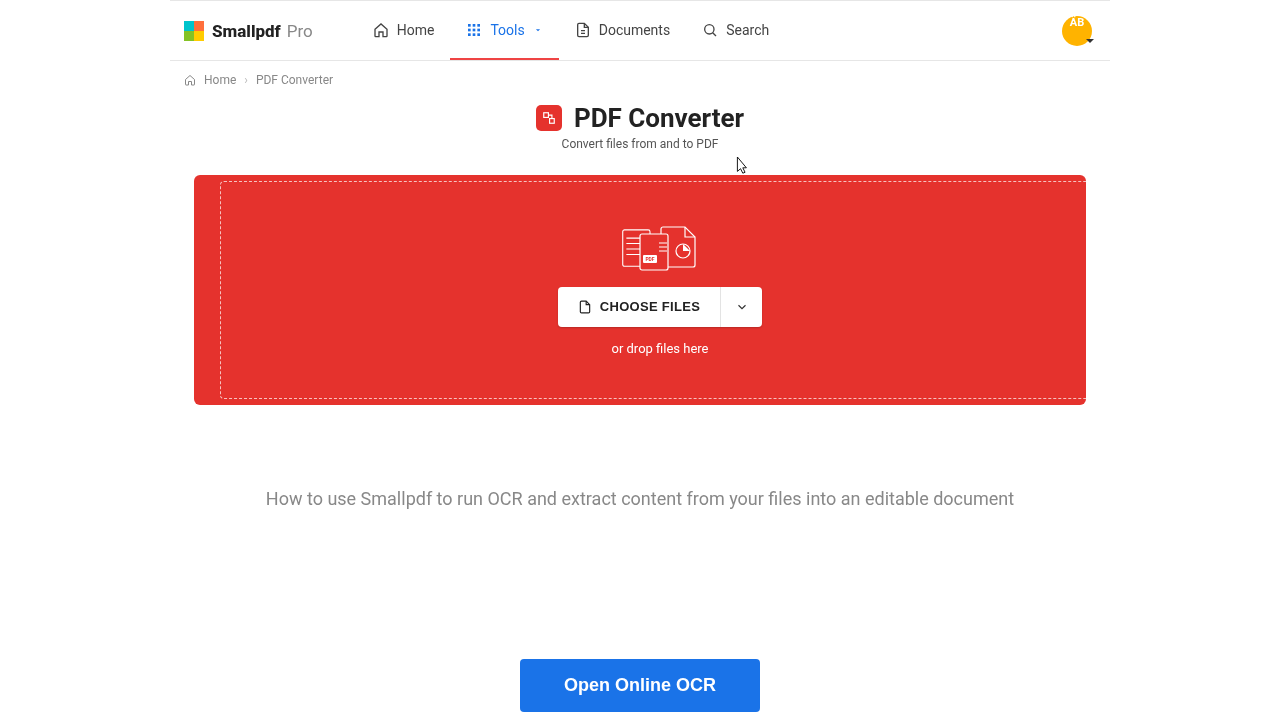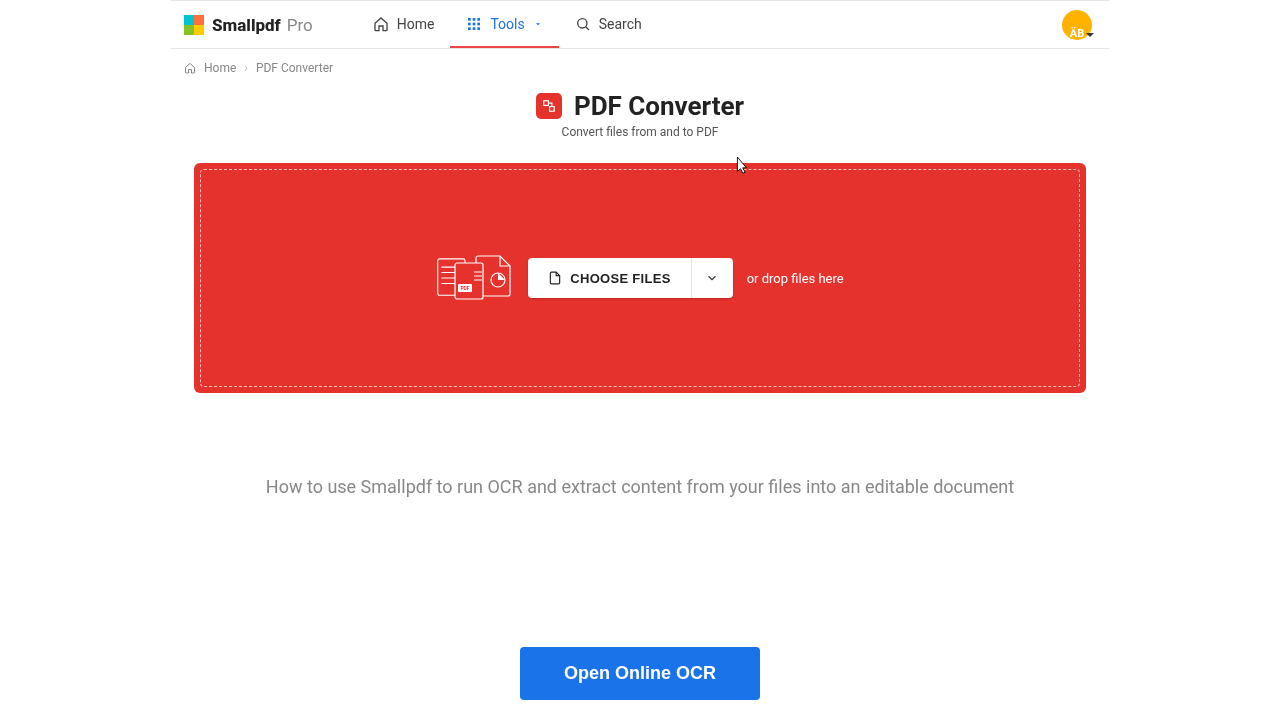--- a/index.html
+++ b/index.html
@@ -11,21 +11,21 @@
     height: 720px;
     overflow: hidden;
   }
   .container {
     width: 940px;
     margin: 0 auto;
     position: relative;
   }
   
   .topbar {
-    height: 49px;
+    height: 61px;
     border-top: 1px solid #e6e6e6;
     border-bottom: 1px solid #e6e6e6;
     display: flex;
     align-items: center;
     padding: 0 14px;
   }
   .brand {
     display: flex;
     align-items: center;
     gap: 8px;
@@ -65,21 +65,21 @@
     border-bottom: 2px solid #ef4444;
   }
   .nav-item svg { width:16px; height:16px; }
   .spacer { flex: 1; }
   .avatar {
     width: 30px; height: 30px; border-radius: 50%;
     background: #ffb300;
     color: #fff;
     font-size: 11px;
     font-weight: 700;
-    display:flex; align-items:flex-end; justify-content:center;
+    display:flex; align-items:flex-start; justify-content:center;
     position: relative;
     margin-right: 4px;
   }
   .avatar::after{
     content:"";
     position:absolute; right:-2px; bottom:-1px;
     border: 4px solid transparent;
     border-top-color:#333;
     width:0;height:0;
   }
@@ -115,22 +115,23 @@
     margin: 24px 24px 0;
     height: 230px;
     background: #e5322d;
     border-radius: 6px;
     padding:6px;
   }
   .dropzone-inner{
     width:100%;height:100%;
     border:1px dashed rgba(255,255,255,.7);
     border-radius:4px;
-    display:flex;flex-direction:row;align-items:center;justify-content:center;
+    display:flex;flex-direction:column;align-items:center;justify-content:center;
     gap:14px;
+    margin-left:20px;
   }
   .file-illus{width:78px;height:48px;position:relative;}
   .file-illus svg{position:absolute;stroke:#fff;fill:none;stroke-width:1.2;}
   .file-illus .s1{left:0;top:4px;width:38px;height:40px;}
   .file-illus .s2{left:18px;top:8px;width:34px;height:40px;}
   .file-illus .s3{left:38px;top:0;width:40px;height:44px;}
   .choose-wrap{
     display:flex;
     border-radius:4px;
     overflow:hidden;
@@ -223,20 +224,28 @@
             <rect x="10" y="10" width="4" height="4"></rect>
             <rect x="17" y="10" width="4" height="4"></rect>
             <rect x="3" y="17" width="4" height="4"></rect>
             <rect x="10" y="17" width="4" height="4"></rect>
             <rect x="17" y="17" width="4" height="4"></rect>
           </svg>
         <span>Tools</span>
         <svg viewBox="0 0 24 24" fill="currentColor" style="width:10px;height:10px">
             <path d="M7 10l5 5 5-5z"></path>
           </svg>
+      </div>
+      <div class="nav-item">
+        <svg viewBox="0 0 24 24" fill="none" stroke="currentColor" stroke-width="2">
+            <path d="M14 2H6a2 2 0 0 0-2 2v16a2 2 0 0 0 2 2h12a2 2 0 0 0 2-2V8z"></path>
+            <path d="M14 2v6h6"></path>
+            <path d="M9 13h6M9 17h6"></path>
+          </svg>
+        <span>Documents</span>
       </div>
       <div class="nav-item">
         <svg viewBox="0 0 24 24" fill="none" stroke="currentColor" stroke-width="2">
             <circle cx="11" cy="11" r="7"></circle>
             <path d="m21 21-5-5"></path>
           </svg>
         <span>Search</span>
       </div>
     </div>
 

